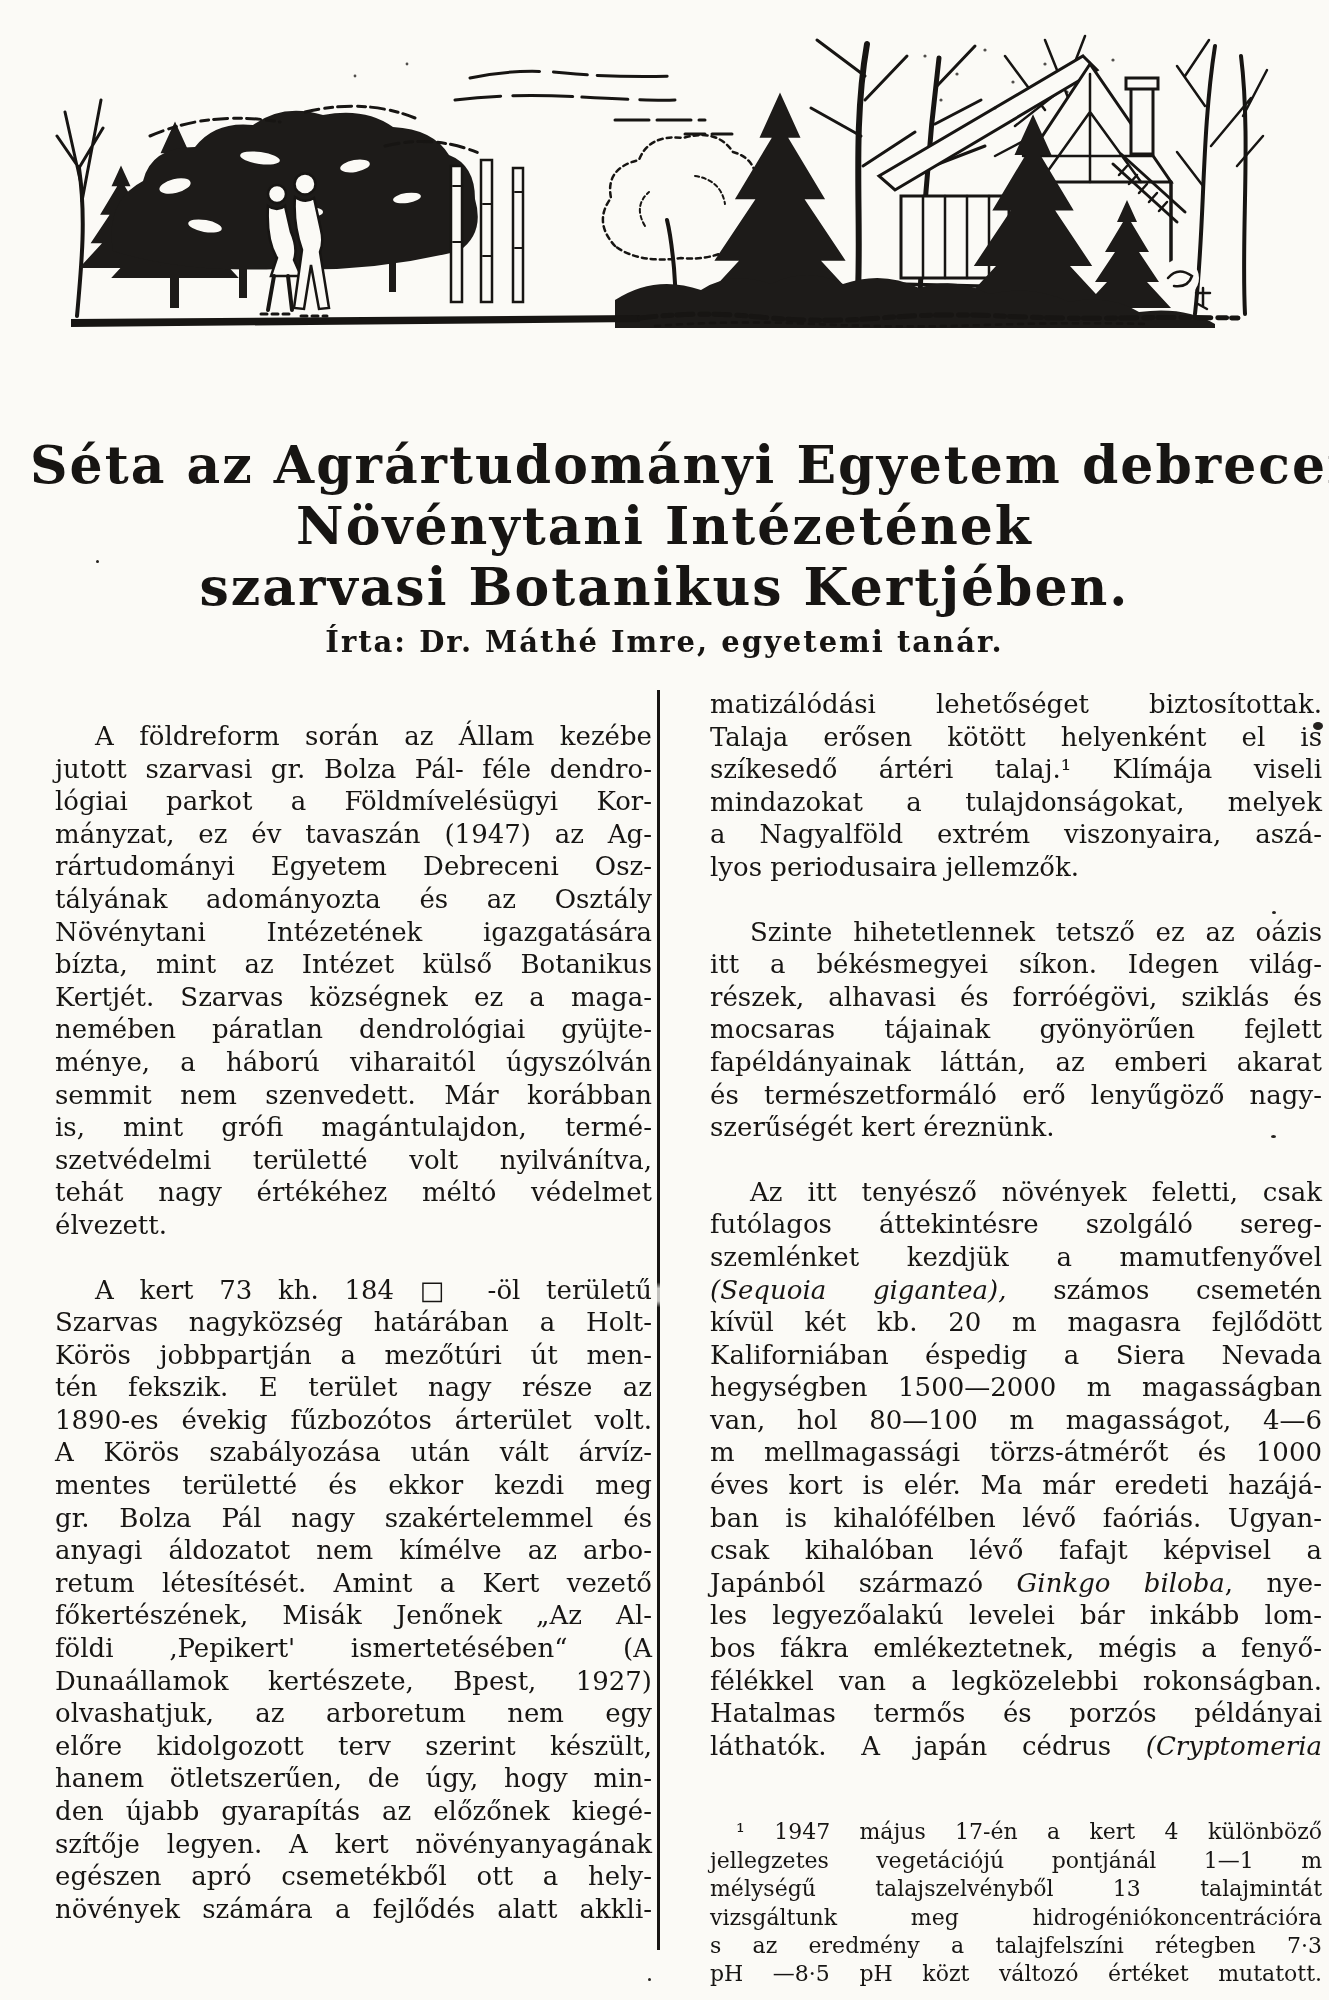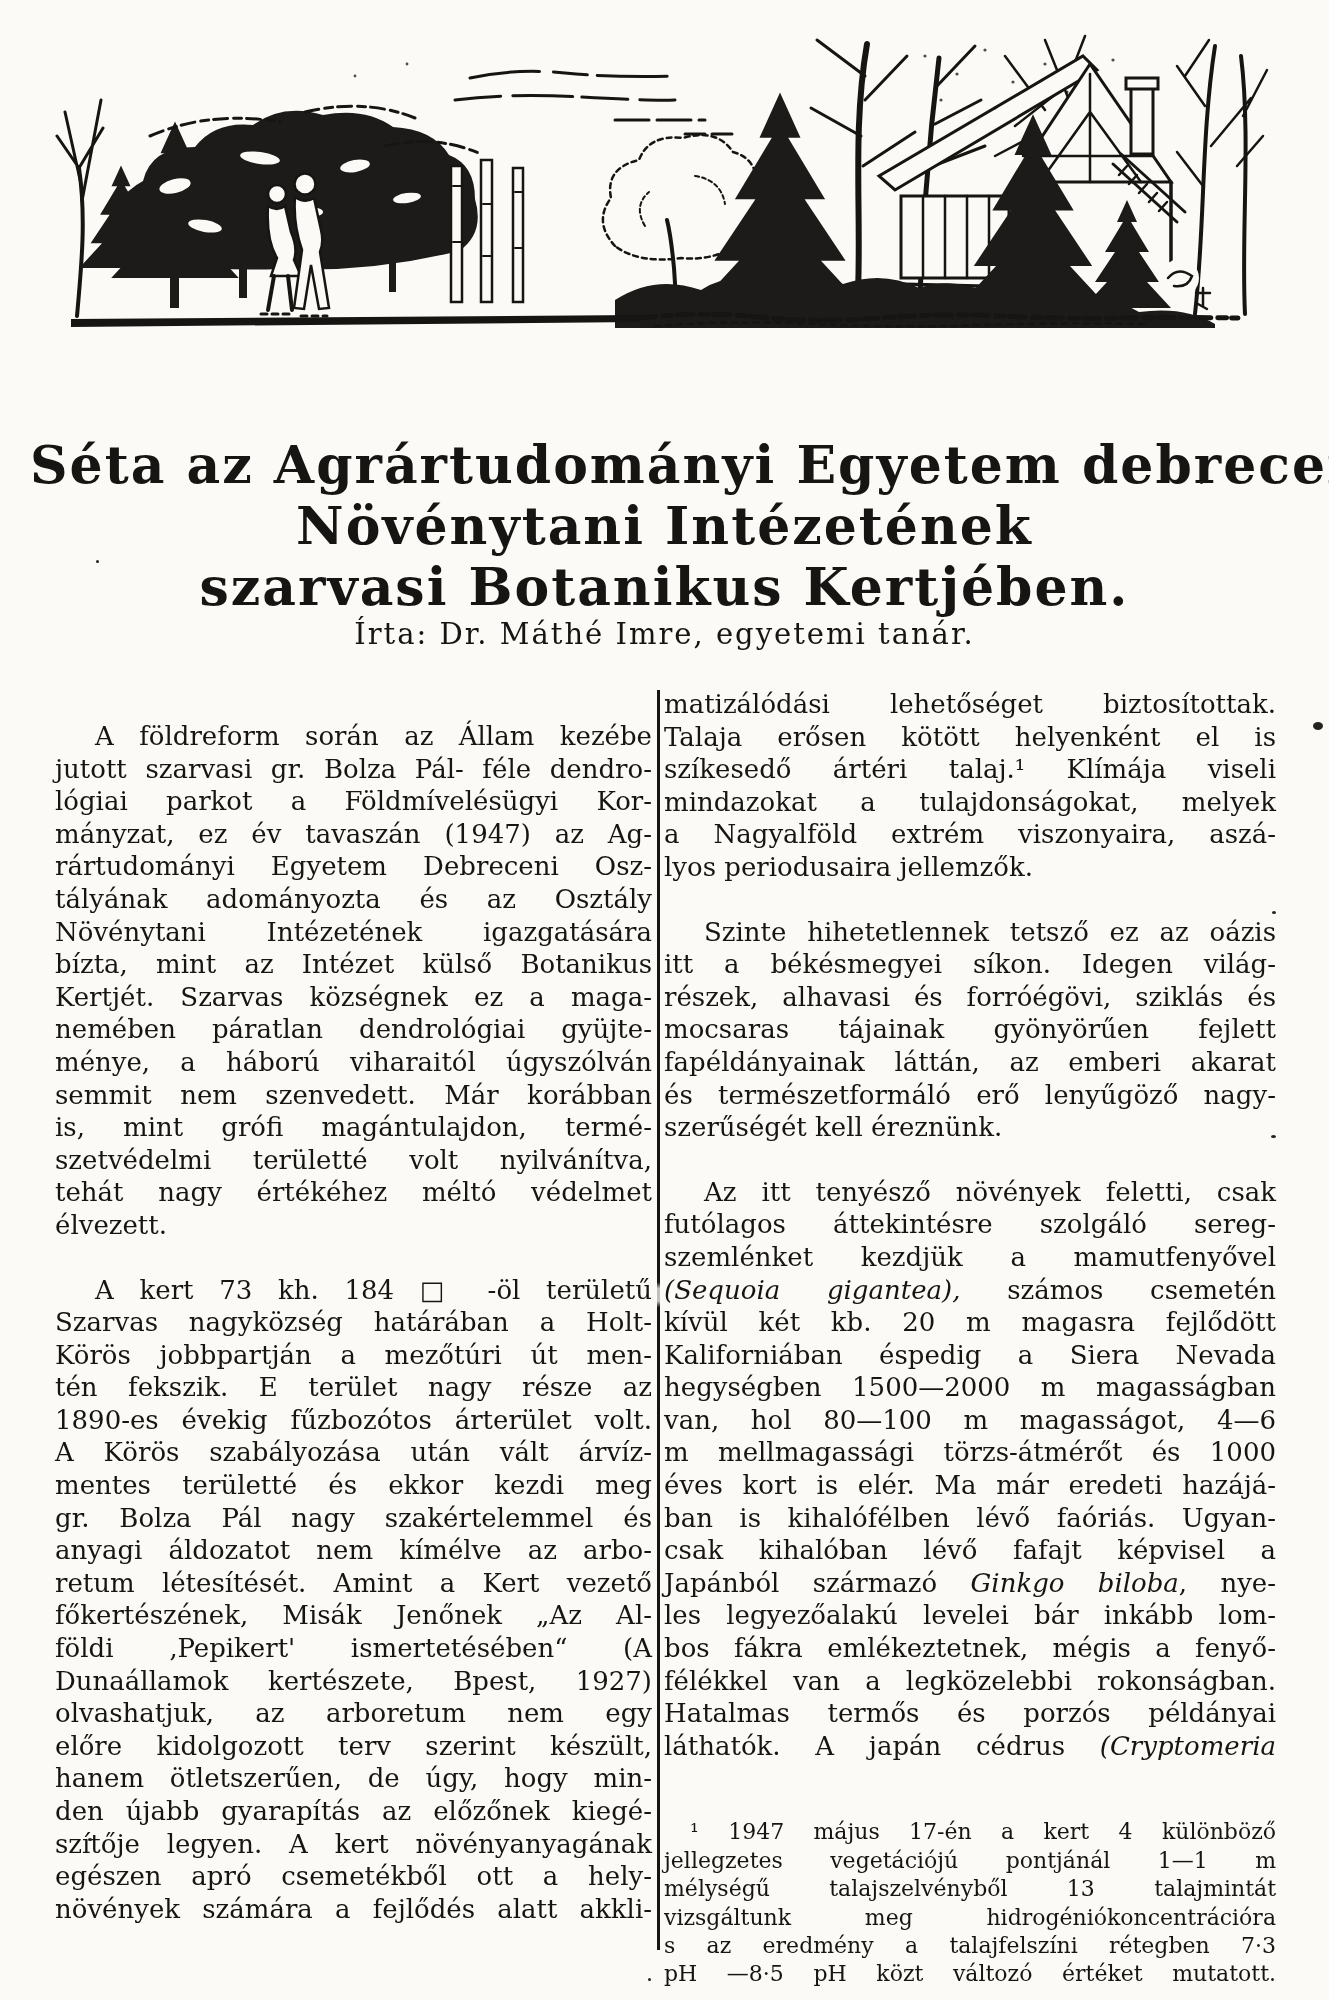--- a/index.html
+++ b/index.html
@@ -9,25 +9,25 @@
     overflow:hidden;
   }
   .illustration{position:absolute;left:55px;top:16px;width:1215px;height:312px;}
   .illustration svg{display:block;width:100%;height:100%;}
   .title-block{position:absolute;left:30px;right:30px;top:434px;text-align:center;}
   .t-line{
     font-size:52px;font-weight:bold;line-height:61px;letter-spacing:2px;
     white-space:nowrap;
   }
   .byline{
-    margin-top:0;font-size:29px;font-weight:normal;letter-spacing:2px;
+    margin-top:8px;font-size:29px;font-weight:bold;letter-spacing:2px;
   }
   .col{position:absolute;top:688px;}
   .col-left{left:55px;width:597px;}
-  .col-right{left:664px;width:612px;}
+  .col-right{left:710px;width:612px;}
   .divider{position:absolute;left:657px;top:690px;width:3px;height:1260px;
     background:linear-gradient(#171513 0 47%, rgba(23,21,19,.25) 47.5% 48.5%, #171513 49% 100%);}
   .para{margin:0;}
   .line{
     font-size:26px;line-height:32.6px;
     text-align:justify;text-align-last:justify;
   }
   .line.endline{text-align-last:left;}
   .line.indent{text-indent:40px;margin-top:32px;}
   .footnote{margin-top:56px;}
@@ -244,21 +244,21 @@
           <div class="line">a Nagyalföld extrém viszonyaira, aszá-</div>
           <div class="line endline">lyos periodusaira jellemzők.</div>
         </div>
         <div class="para">
           <div class="line indent">Szinte hihetetlennek tetsző ez az oázis</div>
           <div class="line">itt a békésmegyei síkon. Idegen világ-</div>
           <div class="line">részek, alhavasi és forróégövi, sziklás és</div>
           <div class="line">mocsaras tájainak gyönyörűen fejlett</div>
           <div class="line">fapéldányainak láttán, az emberi akarat</div>
           <div class="line">és természetformáló erő lenyűgöző nagy-</div>
-          <div class="line endline">szerűségét kell éreznünk.</div>
+          <div class="line endline">szerűségét kert éreznünk.</div>
         </div>
         <div class="para">
           <div class="line indent">Az itt tenyésző növények feletti, csak</div>
           <div class="line">futólagos áttekintésre szolgáló sereg-</div>
           <div class="line">szemlénket kezdjük a mamutfenyővel</div>
           <div class="line"><i>(Sequoia gigantea),</i> számos csemetén</div>
           <div class="line">kívül két kb. 20 m magasra fejlődött</div>
           <div class="line">Kaliforniában éspedig a Siera Nevada</div>
           <div class="line">hegységben 1500—2000 m magasságban</div>
           <div class="line">van, hol 80—100 m magasságot, 4—6</div>

